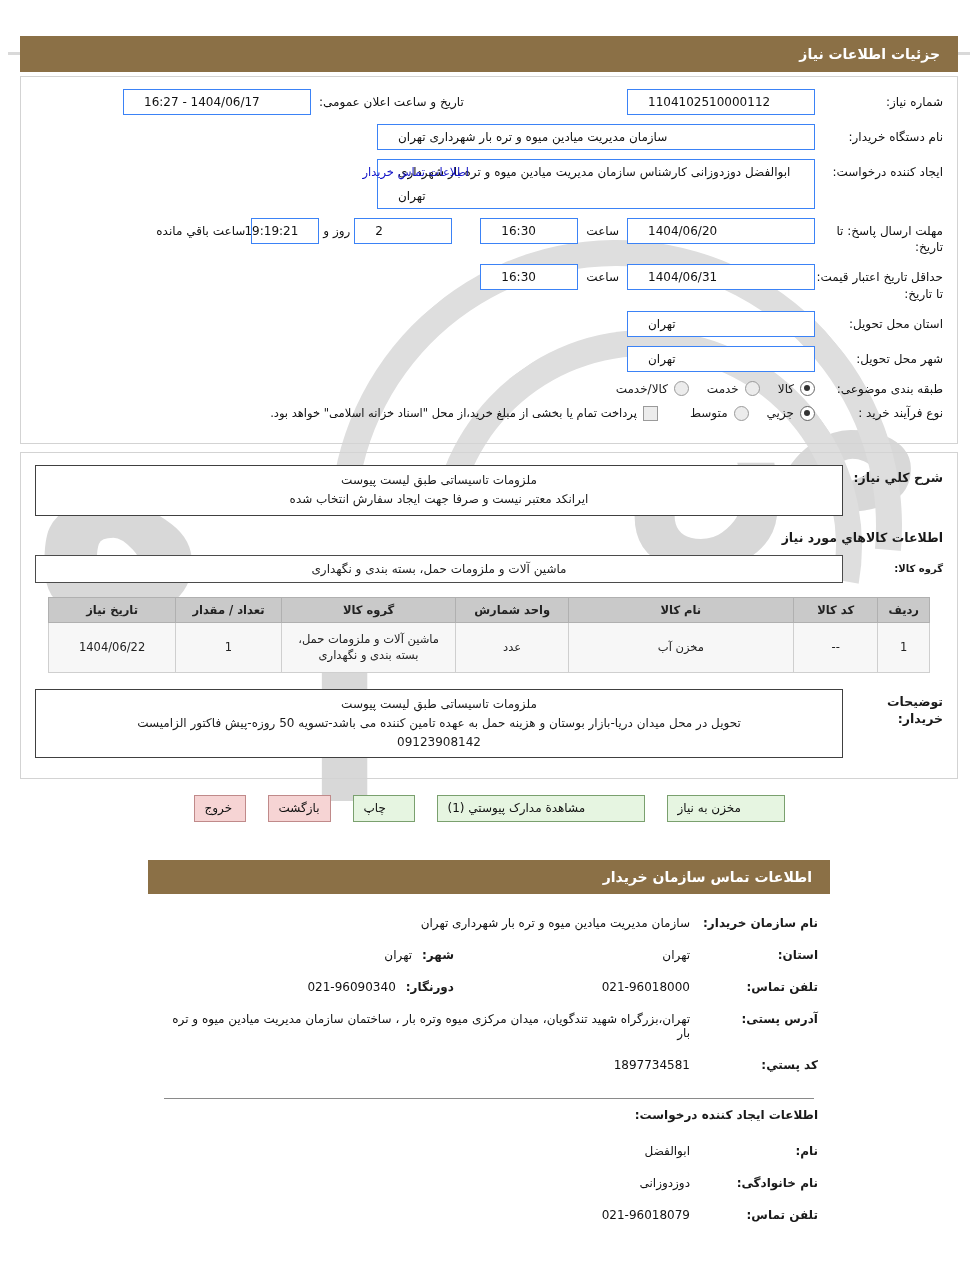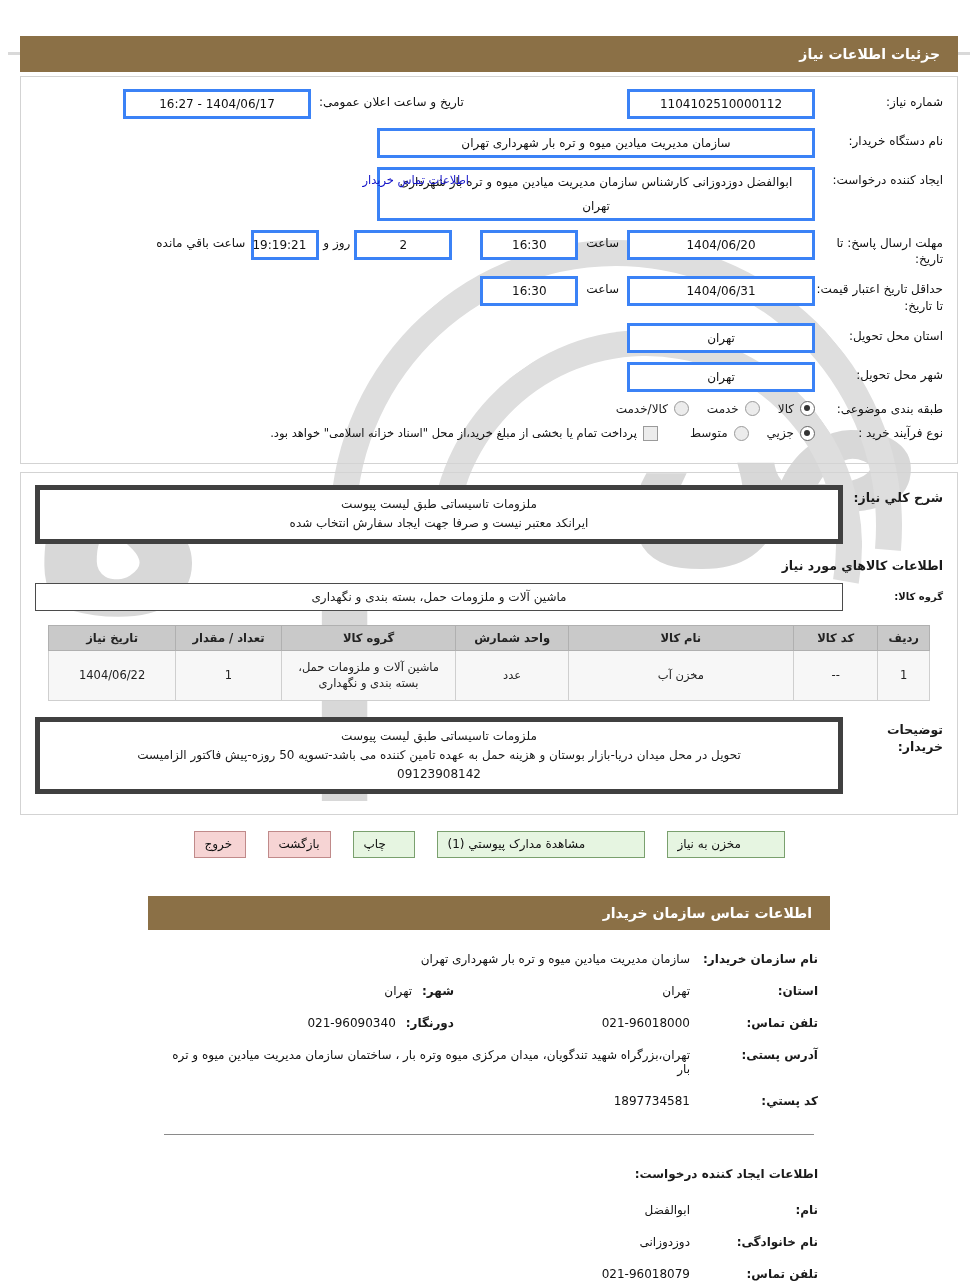--- a/index.html
+++ b/index.html
@@ -99,28 +99,28 @@
   .lbl {
     width: 128px;
     flex: none;
     text-align: right;
     font-size: 12px;
     color: #111;
     padding-top: 5px;
     line-height: 1.35;
   }
   .box {
-    border: 3px solid #3b82f6;
+    border: 1px solid #3b82f6;
     background: #fff;
     min-height: 26px;
     line-height: 24px;
-    padding: 0 10px;
-    box-sizing: border-box;
-    font-size: 12px;
-    text-align: center;
+    padding: 0 20px;
+    box-sizing: border-box;
+    font-size: 12px;
+    text-align: left;
     color: #111;
   }
 
   .w-need   { width: 188px; }
   .w-date   { width: 188px; }
   .w-dept   { width: 438px; }
   .w-creator{ width: 438px; }
   .w-city   { width: 188px; }
   .w-time   { width: 68px; }
   .w-days   { width: 98px; }
@@ -179,21 +179,21 @@
   .chk-text { font-size: 11.5px; color: #111; }
 
   
   .desc-row { display: flex; align-items: flex-start; margin-bottom: 6px; }
   .desc-lbl {
     width: 100px; flex: none; text-align: right;
     font-weight: bold; font-size: 12.5px; padding-top: 4px; line-height: 1.4;
   }
   .desc-box {
     flex: 1 1 auto;
-    border: 5px solid #404040;
+    border: 1px solid #404040;
     background: #fff;
     padding: 5px 10px;
     font-size: 12px;
     line-height: 1.6;
     text-align: center;
     box-sizing: border-box;
   }
   .desc-box div { text-align: center; }
 
   .sub-title {
@@ -287,21 +287,21 @@
   .ck.w2 { width: 118px; }
   .cv { color: #111; }
   .cv.grow { flex: 1 1 auto; }
   .mid-k { font-weight: bold; white-space: nowrap; padding: 0 26px 0 10px; }
 
   .hr-line {
     border-top: 1px solid #8a8a8a;
     margin: 26px 4px 0 4px;
   }
 
-  .req-title { font-weight: bold; font-size: 12px; text-align: right; margin: 32px 0 22px 0; }
+  .req-title { font-weight: bold; font-size: 12px; text-align: right; margin: 9px 0 22px 0; }
 </style>
 </head>
 <body>
 
 <div class="watermark">
   <div class="wm-text wm1">ه</div>
   <div class="wm-text wm2">ا</div>
   <div class="wm-text wm3">ص</div>
   <div class="wm-arc arc1"></div>
   <div class="wm-arc arc2"></div>

